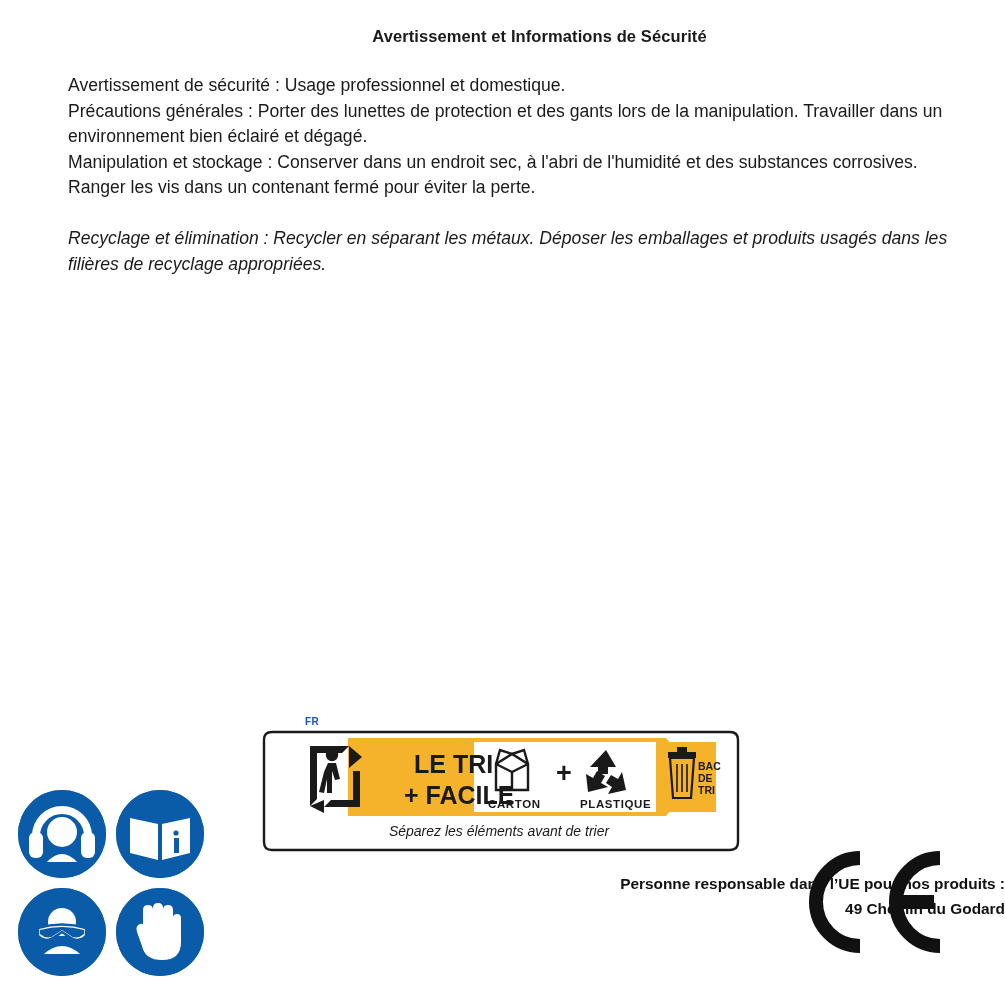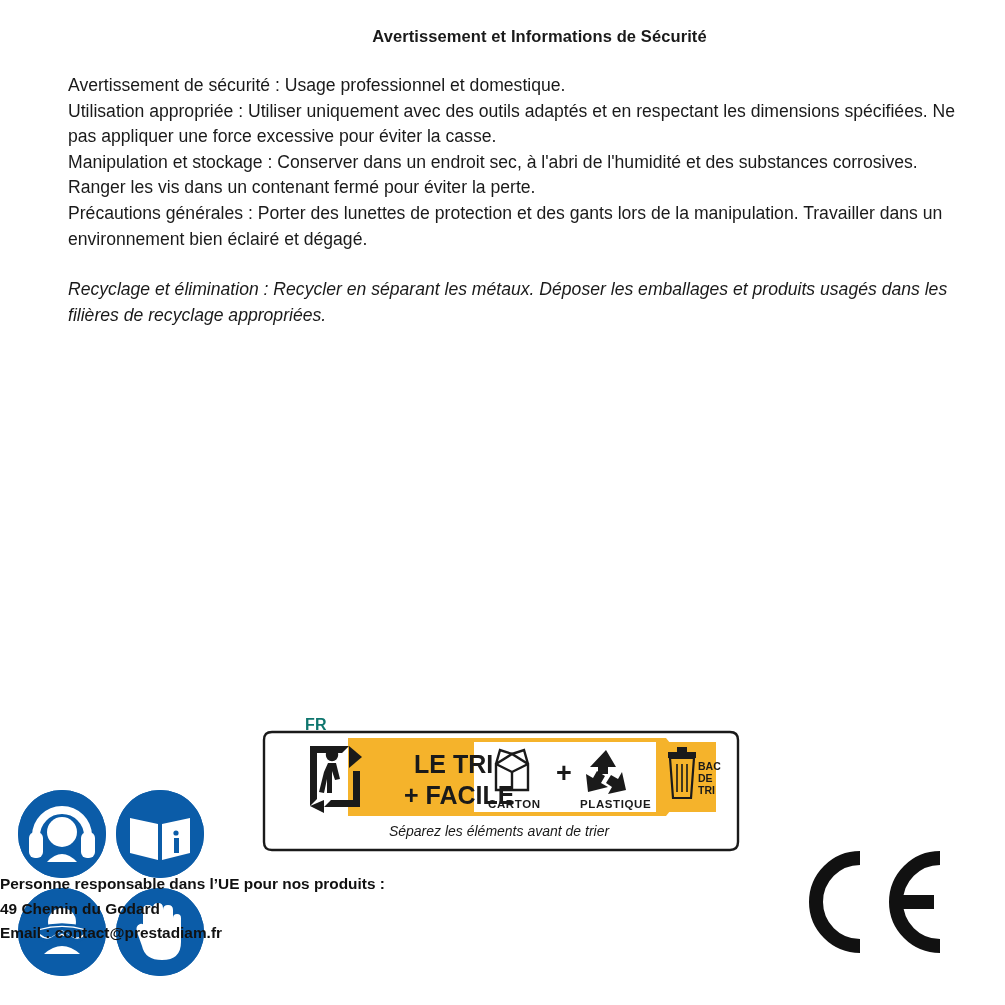--- a/index.html
+++ b/index.html
@@ -74,62 +74,61 @@
     position: absolute;
     left: 262px;
     top: 716px;
     width: 478px;
     height: 136px;
   }
   .fr-tag {
     position: absolute;
     left: 3px;
     top: 0px;
-    font-size: 16px;
+    font-size: 10px;
     font-weight: bold;
-    color: #0f766e;
+    color: #1d4ed8;
     letter-spacing: 0.3px;
     padding-left: 40px;
   }
 
   
   .ce-mark {
     position: absolute;
     left: 800px;
     top: 848px;
     width: 150px;
     height: 108px;
   }
 
   
   .footer {
     position: absolute;
     left: 0;
     top: 872px;
     width: 1005px;
-    text-align: left;
+    text-align: right;
     font-size: 15.4px;
     font-weight: bold;
     line-height: 24.5px;
     color: #111;
   }
   .footer div { white-space: nowrap; }
 </style>
 </head>
 <body>
 
 <div class="page">
 
   <div class="doc-title">Avertissement et Informations de Sécurité</div>
 
   <div class="body-text">
     <p>Avertissement de sécurité : Usage professionnel et domestique.</p>
-    <p>Utilisation appropriée : Utiliser uniquement avec des outils adaptés et en respectant les dimensions spécifiées. Ne pas appliquer une force excessive pour éviter la casse.</p>
+    <p>Précautions générales : Porter des lunettes de protection et des gants lors de la manipulation. Travailler dans un environnement bien éclairé et dégagé.</p>
     <p>Manipulation et stockage : Conserver dans un endroit sec, à l'abri de l'humidité et des substances corrosives. Ranger les vis dans un contenant fermé pour éviter la perte.</p>
-    <p>Précautions générales : Porter des lunettes de protection et des gants lors de la manipulation. Travailler dans un environnement bien éclairé et dégagé.</p>
     <p class="gap">Recyclage et élimination : Recycler en séparant les métaux. Déposer les emballages et produits usagés dans les filières de recyclage appropriées.</p>
   </div>
 
   <div class="picto-grid">
 
     <div class="picto p1">
       <svg width="88" height="88" viewBox="0 0 88 88">
         <circle cx="44" cy="44" r="44" fill="#0b5ca8"></circle>
 
         <path d="M18 46 A26 26 0 0 1 70 46" fill="none" stroke="#ffffff" stroke-width="8" stroke-linecap="round"></path>
@@ -240,16 +239,15 @@
     <svg width="150" height="108" viewBox="0 0 150 108">
       <path d="M60 10 A44 44 0 1 0 60 98" fill="none" stroke="#111111" stroke-width="14"></path>
       <path d="M140 10 A44 44 0 1 0 140 98" fill="none" stroke="#111111" stroke-width="14"></path>
       <rect x="96" y="47" width="38" height="14" fill="#111111"></rect>
     </svg>
   </div>
 
   <div class="footer">
     <div><span>Personne responsable dans l’</span><span>UE</span><span> pour nos produits :</span></div>
     <div>49 Chemin du Godard</div>
-    <div><span>Email : </span><span>contact@prestadiam.fr</span></div>
   </div>
 
 </div>
 
 </body></html>

